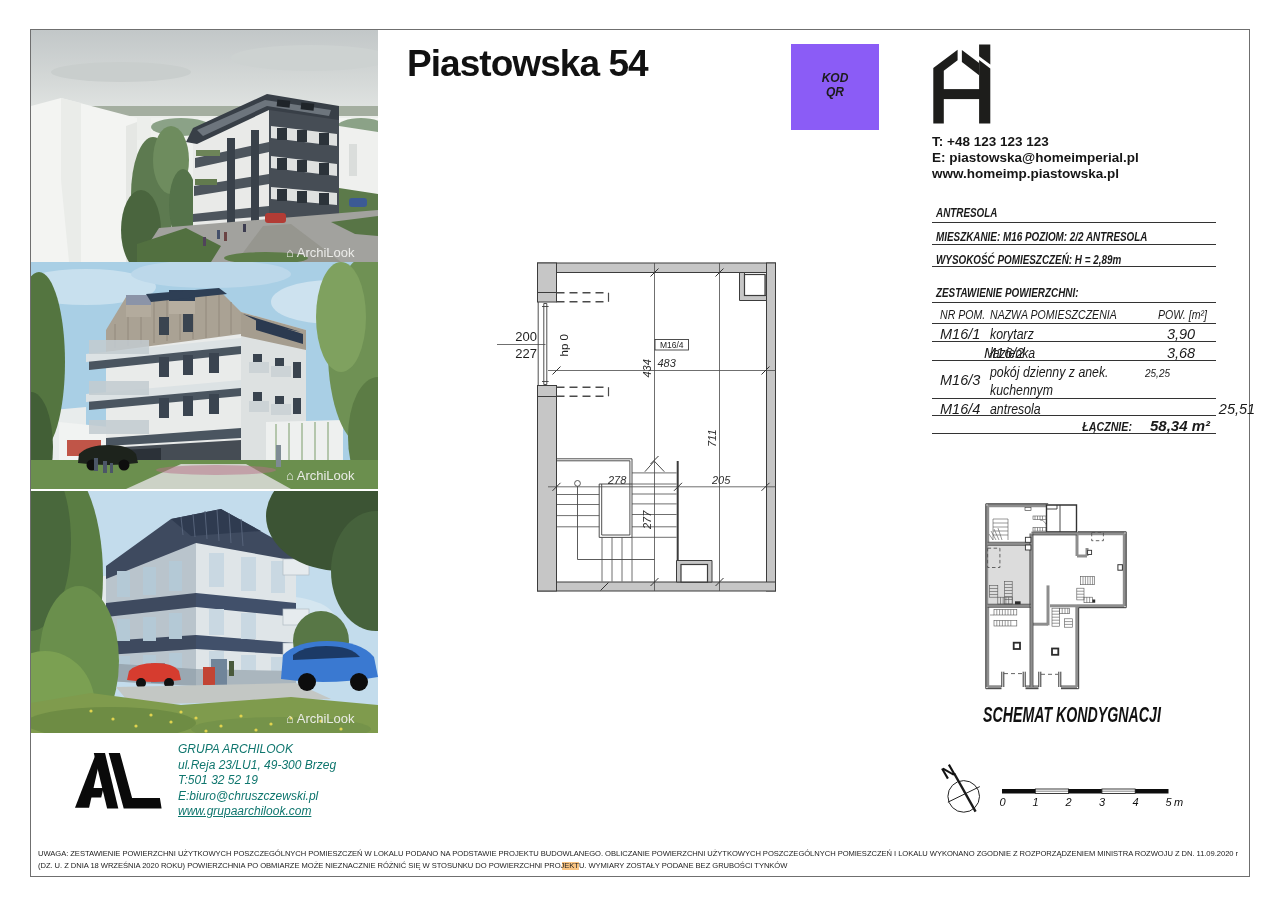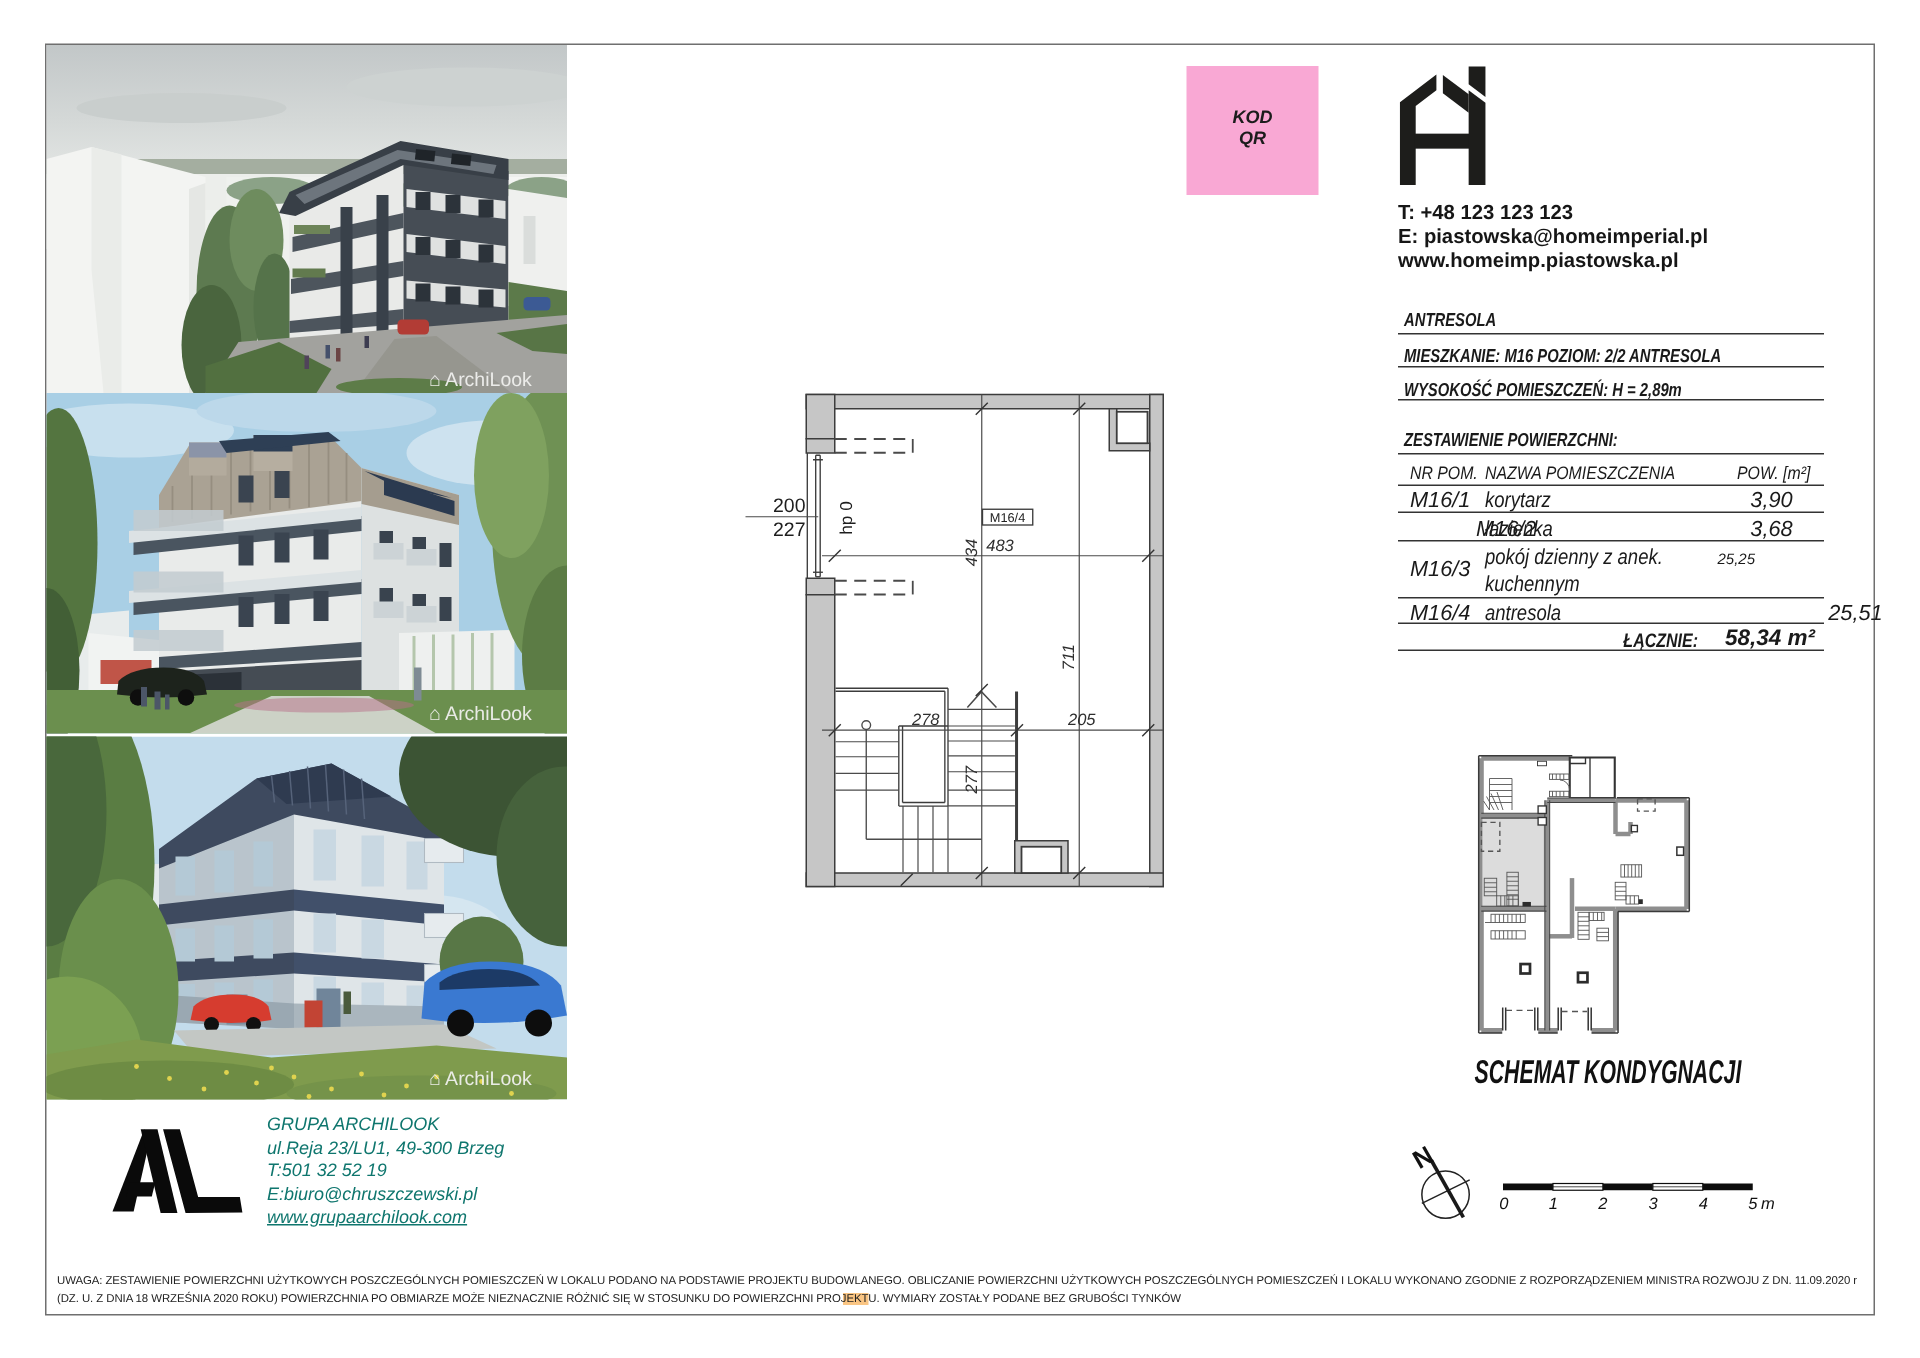--- a/index.html
+++ b/index.html
@@ -339,22 +339,23 @@
   <path d="M252,164 q14,-14 44,-14 q34,0 47,16 l4,20 q-50,9 -97,2 Z" fill="#3a79d1"></path>
   <path d="M262,164 q11,-9 33,-9 q25,0 34,11 l-67,3 Z" fill="#1c3a66"></path>
   <ellipse cx="276" cy="191" rx="9" ry="9" fill="#0d0d0d"></ellipse>
   <ellipse cx="328" cy="191" rx="9" ry="9" fill="#0d0d0d"></ellipse>
 
   <rect x="198" y="170" width="5" height="15" fill="#4a5a3c"></rect>
 
   <text x="255" y="232" font-family="Liberation Sans,sans-serif" font-size="13" fill="#f0f0ee" opacity="0.95">⌂ ArchiLook</text>
 </svg>
 
-
-<div class="abs" style="left:791px;top:44px;width:88px;height:86px;background:#f9a8d4;text-align:center;">
+<div class="abs" style="left:407px;top:42.5px;font-size:37px;font-weight:bold;letter-spacing:-0.95px;color:#111;">Piastowska 54</div>
+
+<div class="abs" style="left:791px;top:44px;width:88px;height:86px;background:#8b5cf6;text-align:center;">
   <div class="bi" style="margin-top:27px;font-size:12px;line-height:14px;color:#1c1c1c;">KOD<br>QR</div>
 </div>
 
 <svg class="abs" style="left:488px;top:255px;" width="300" height="345" viewBox="488 255 300 345" font-family="Liberation Sans,sans-serif">
   <g stroke="#3c3c3c" stroke-width="1" fill="#c6c6c6">
 
     <rect x="537.5" y="263" width="238" height="9.5"></rect>
 
     <rect x="766.5" y="263" width="9" height="328"></rect>
 

